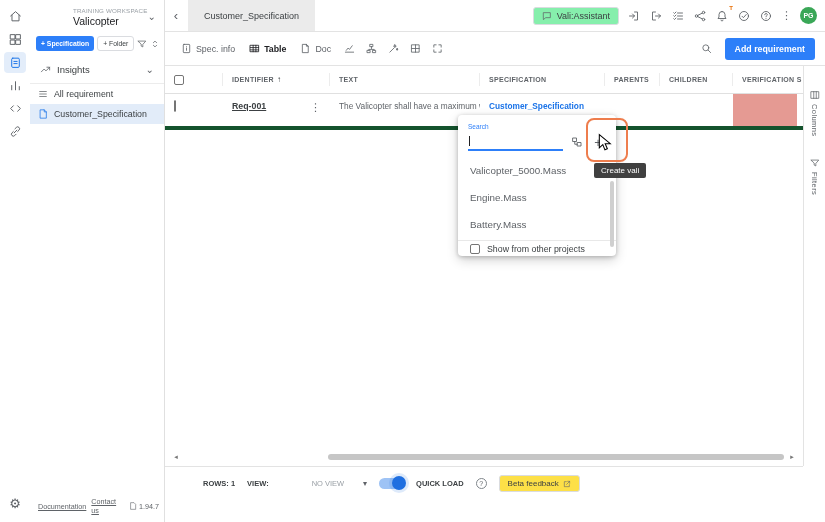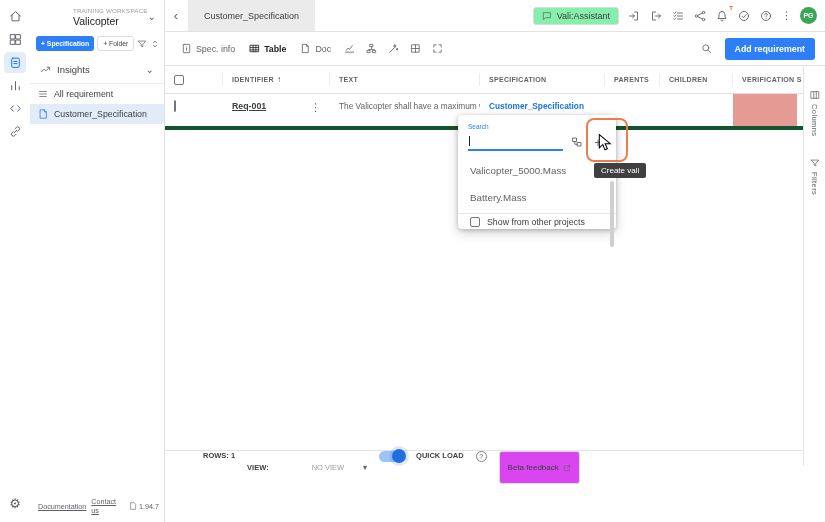--- a/index.html
+++ b/index.html
@@ -111,29 +111,29 @@
   .cursor { position:absolute; left:433px; top:67px; z-index:14; pointer-events:none; }
   .tooltip { position:absolute; left:429px; top:97px; background:#404040; color:#fff; font-size:8px; padding:3px 7px; border-radius:2px; z-index:13; white-space:nowrap; }
 
   
   .hscroll { position:absolute; left:6px; right:28px; top:386px; height:10px; display:flex; align-items:center; gap:3px; }
   .hs-arrow { font-size:7px; color:#777; width:10px; text-align:center; background:none; border:none; cursor:pointer; }
   .hs-track { flex:1; position:relative; height:8px; }
   .hs-thumb { position:absolute; left:24%; right:0; top:1px; height:6px; background:#c6c6c6; border-radius:3px; cursor:pointer; }
 
   
-  .statusbar { position:absolute; left:0; right:22px; top:384px; height:34px; border-top:1px solid #e3e3e3; display:flex; padding-left:38px; gap:12px; background:#fff; font-size:7.5px; color:#3c4043; }
+  .statusbar { position:absolute; left:0; right:22px; top:400px; height:34px; border-top:1px solid #e3e3e3; display:flex; align-items:center; padding-left:38px; gap:12px; background:#fff; font-size:7.5px; color:#3c4043; }
   .sb-bold { font-weight:bold; }
   .view-ctl { display:flex; align-items:center; gap:4px; width:120px; cursor:pointer; }
   .view-value { color:#9aa0a6;padding-left:39px; }
   .view-caret { margin-left:auto; color:#5f6368; font-size:8px; }
   .toggle { width:25px; height:11px; border-radius:6px; background:#9ec3f5; position:relative; cursor:pointer; flex:none; }
   .toggle-knob { position:absolute; right:-2px; top:-2px; width:14px; height:14px; border-radius:50%; background:#1f6fe0; box-shadow:0 0 0 3px rgba(31,111,224,.15); }
   .qmark { width:11px; height:11px; border:1px solid #80868b; border-radius:50%; font-size:7px; color:#5f6368; display:flex; align-items:center; justify-content:center; cursor:pointer; background:#fff; }
-  .beta-btn { display:flex; align-items:center; gap:4px; border:1px solid #dadce0; border-radius:3px; padding:3px 8px; font-size:8px; color:#3c4043; background:#d946ef; cursor:pointer; }
+  .beta-btn { display:flex; align-items:center; gap:4px; border:1px solid #dadce0; border-radius:3px; padding:3px 8px; font-size:8px; color:#3c4043; background:#fde047; cursor:pointer; }
   .beta-btn svg { width:8px; height:8px; color:#5f6368; }
 </style>
 </head>
 <body>
 
 <div class="app">
 
   <nav class="rail">
     <button class="rail-btn">
       <svg class="ic" viewBox="0 0 24 24">
@@ -425,20 +425,21 @@
             <svg class="ic" viewBox="0 0 24 24">
                 <rect x="4" y="4" width="7" height="7"></rect>
                 <rect x="13" y="13" width="7" height="7"></rect>
                 <path d="M7.5 11v5.5H13"></path>
               </svg>
           </button>
           <button class="plus-btn">+</button>
         </div>
         <div class="popup-opts">
           <div class="popt">Valicopter_5000.Mass</div>
+          <div class="popt">Engine.Mass</div>
           <div class="popt">Battery.Mass</div>
           <span class="pscroll"></span>
         </div>
         <div class="popup-foot">
           <span class="cbx"></span>
           <span>Show from other projects</span>
         </div>
       </div>
 
       <div class="hl-ring"></div>

